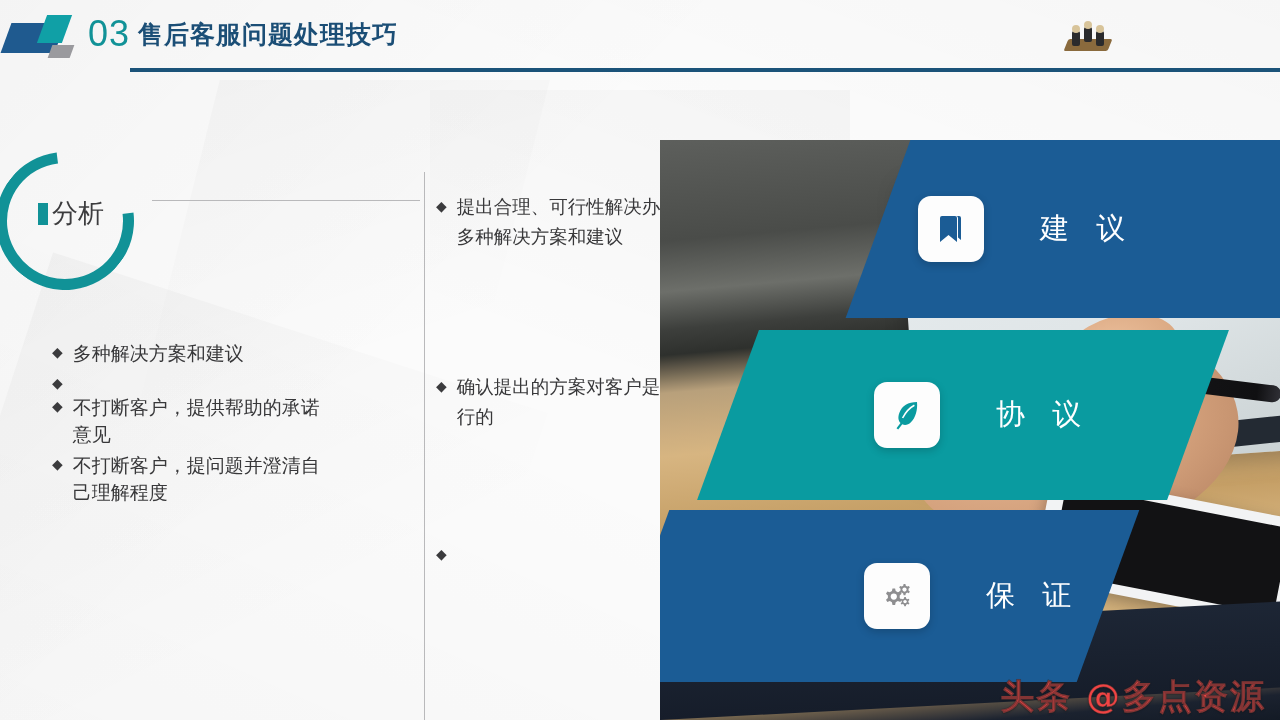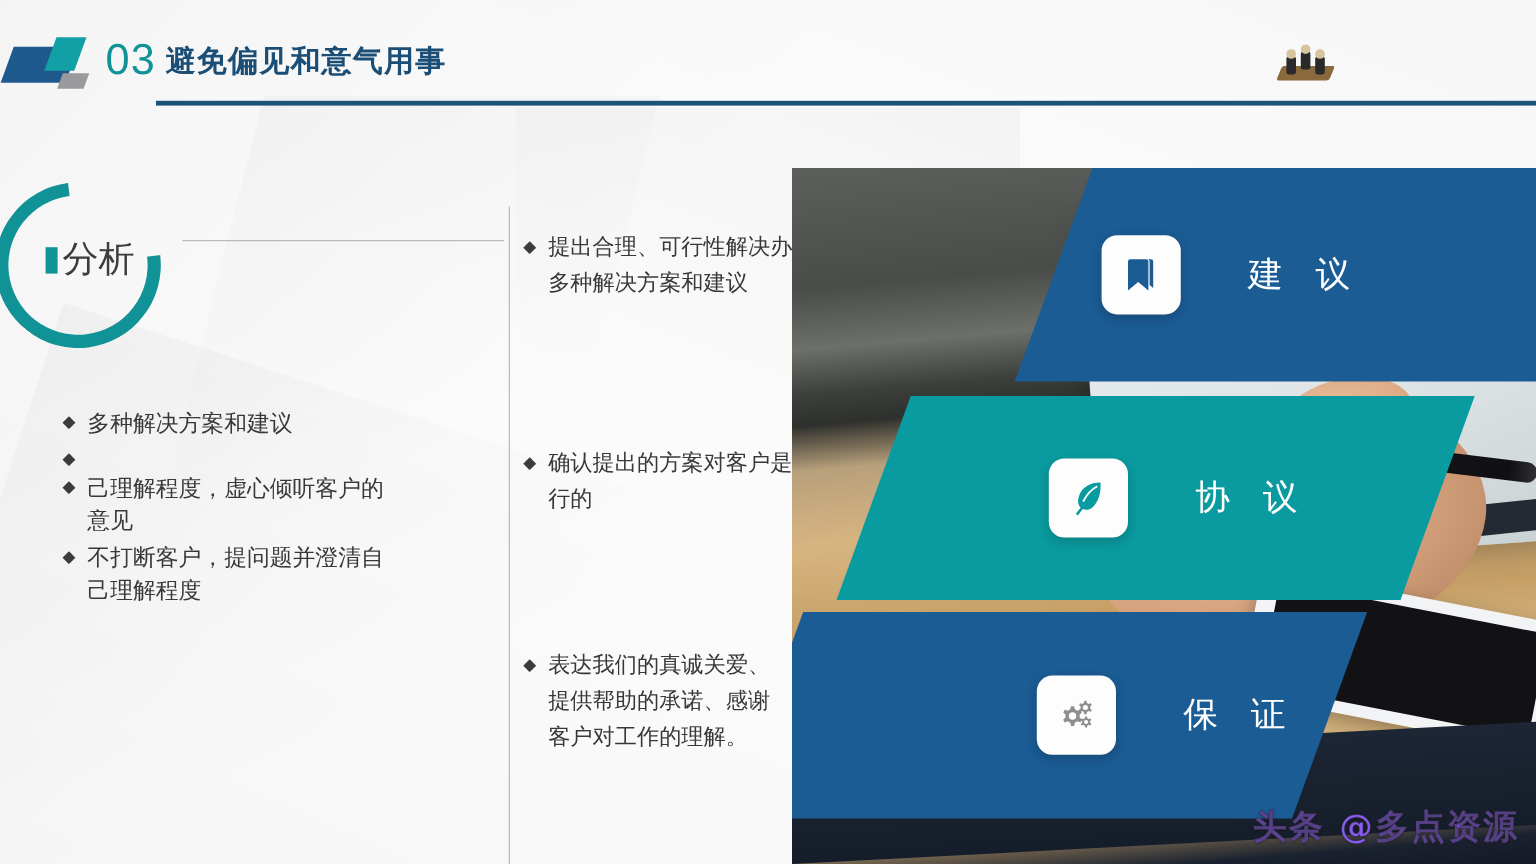--- a/index.html
+++ b/index.html
@@ -45,21 +45,21 @@
   .bg-tri-c {
     position: absolute;
     left: 430px; top: 90px;
     width: 420px; height: 640px;
     background: linear-gradient(200deg, rgba(0,0,0,0.026), rgba(0,0,0,0) 48%);
   }
 
   
   .header {
     position: absolute;
-    left: 0; top: 17px;
+    left: 0; top: 1px;
     width: 1176px; height: 70px;
   }
   .logo {
     position: absolute;
     left: 6px; top: 14px;
     width: 80px; height: 44px;
   }
   .logo-shape-blue {
     position: absolute;
     left: 0; top: 8px;
@@ -169,21 +169,21 @@
     display: flex;
     align-items: center;
     gap: 4px;
   }
   .ring-label .sq {
     width: 10px; height: 22px;
     background: #119297;
     display: inline-block;
   }
   .ring-label .txt {
-    font-size: 30px;
+    font-size: 26px;
     color: #3c3c3e;
     font-family: Liberation Mono, monospace;
   }
   .ring-line {
     position: absolute;
     left: 152px; top: 200px;
     width: 268px; height: 1px;
     background: #b9b9bb;
   }
 
@@ -356,24 +356,24 @@
     font-family: "DejaVu Sans", "Liberation Sans", sans-serif;
     white-space: nowrap;
   }
   .p1-inner { margin-left: 40px; }
   .p2-inner { margin-left: 146px; }
   .p3-inner { margin-left: 226px; }
 
   
   .watermark {
     position: absolute;
-    right: 14px; bottom: 12px;
-    font-size: 28px;
+    right: 14px; bottom: 0;
+    font-size: 34px;
     font-weight: bold;
-    color: #8b5cf6;
+    color: #ef4444;
     -webkit-text-stroke: 1px rgba(40,40,40,0.55);
     text-shadow: 0 1px 2px rgba(0,0,0,0.25);
     letter-spacing: 2px;
     font-family: "DejaVu Sans", "Liberation Sans", sans-serif;
     white-space: nowrap;
   }
 </style>
 </head>
 <body>
 
@@ -384,21 +384,21 @@
   <div class="bg-tri-b"></div>
   <div class="bg-tri-c"></div>
 
   <div class="header">
     <div class="logo">
       <div class="logo-shape-blue"></div>
       <div class="logo-shape-teal"></div>
       <div class="logo-shape-gray"></div>
     </div>
     <div class="header-num">03</div>
-    <div class="header-title">避免偏见和意气用事</div>
+    <div class="header-title">售后客服问题处理技巧</div>
     <div class="header-rule"></div>
     <div class="header-photo">
       <div class="hp-table"></div>
       <div class="hp-fig" style="left:10px; top:12px;"></div>
       <div class="hp-head" style="left:10px; top:6px;"></div>
       <div class="hp-fig" style="left:22px; top:8px;"></div>
       <div class="hp-head" style="left:22px; top:2px;"></div>
       <div class="hp-fig" style="left:34px; top:12px;"></div>
       <div class="hp-head" style="left:34px; top:6px;"></div>
     </div>
@@ -419,21 +419,21 @@
   <div class="bullet-list list-left">
     <div class="bullet">
       <span class="dia">◆</span>
       <span class="btext">多种解决方案和建议</span>
     </div>
     <div class="bullet">
       <span class="dia">◆</span>
     </div>
     <div class="bullet">
       <span class="dia">◆</span>
-      <span class="btext">己理解程度，虚心倾听客户的
+      <span class="btext">不打断客户，提供帮助的承诺
 意见</span>
     </div>
     <div class="bullet">
       <span class="dia">◆</span>
       <span class="btext">不打断客户，提问题并澄清自
 己理解程度</span>
     </div>
   </div>
 
   <div class="bullet-list list-mid-1">
@@ -448,23 +448,20 @@
     <div class="bullet">
       <span class="dia">◆</span>
       <span class="btext"> 确认提出的方案对客户是可
 行的</span>
     </div>
   </div>
 
   <div class="bullet-list list-mid-3">
     <div class="bullet">
       <span class="dia">◆</span>
-      <span class="btext">表达我们的真诚关爱、
-提供帮助的承诺、感谢
-客户对工作的理解。</span>
     </div>
   </div>
 
   <div class="right-stage">
     <div class="photo">
       <div class="photo-laptop"></div>
       <div class="photo-deskedge"></div>
       <div class="photo-hand"></div>
       <div class="photo-finger"></div>
       <div class="photo-pen"></div>

